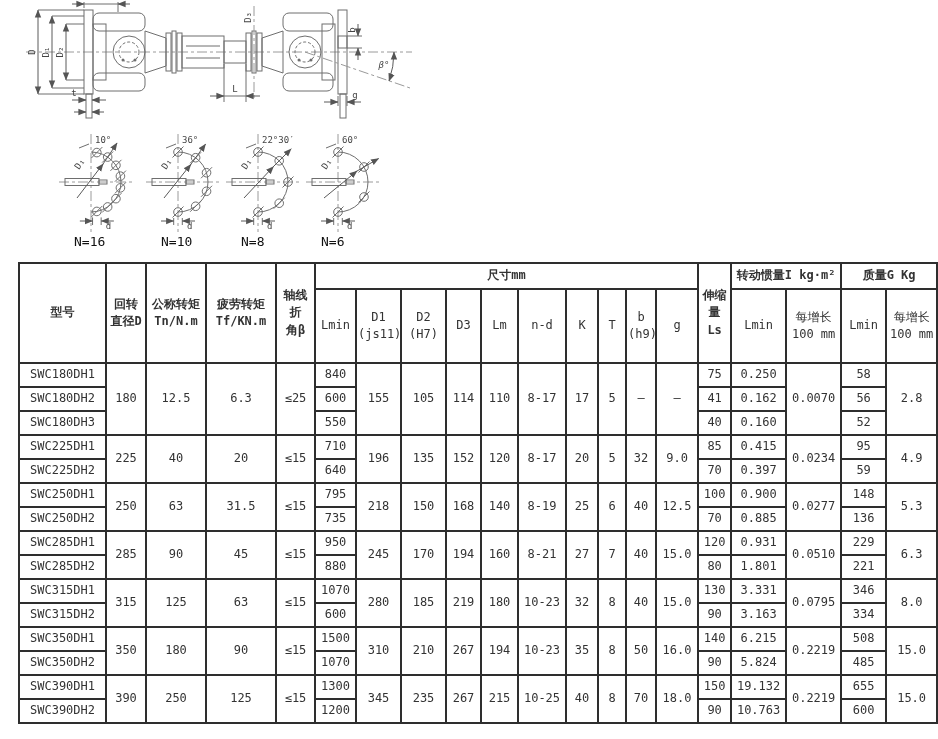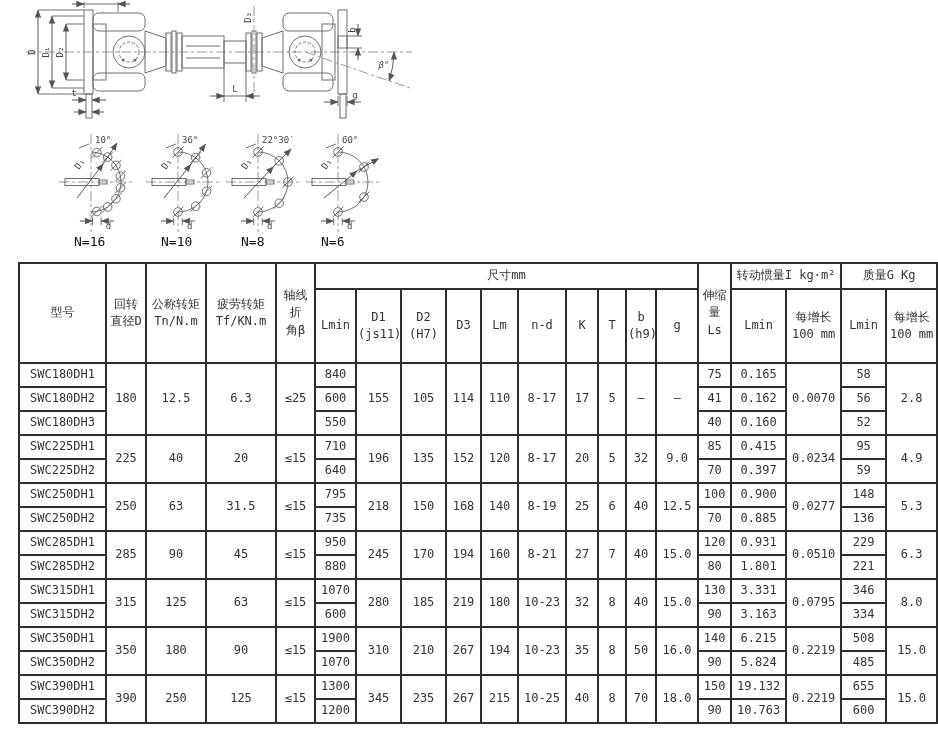--- a/index.html
+++ b/index.html
@@ -13,21 +13,21 @@
   .cl{stroke:#9a9a9a;fill:none;stroke-width:1;stroke-dasharray:10 3 3 3;}
   .lbl{font-family:"DejaVu Sans Mono",monospace;font-size:9px;fill:#444;stroke:none;}
   .beta{font-style:italic;}
   .nlbl{font-family:"DejaVu Sans Mono",monospace;font-size:13px;fill:#111;stroke:none;}
   
   .spec-table{position:absolute;left:18px;top:262px;width:918px;border-collapse:collapse;table-layout:fixed;}
   .spec-table th,.spec-table td{
     border:2px solid #2e2e2e;text-align:center;vertical-align:middle;
     font-family:"DejaVu Sans Mono","DejaVu Sans",monospace;font-size:12px;font-weight:normal;
     color:#333;white-space:pre-line;padding:0 1px;line-height:1.45;background:#fff;}
-  .spec-table thead tr.h1 th{height:24px;}
+  .spec-table thead tr.h1 th{height:24px;font-weight:bold;}
   .spec-table thead tr.h2 th{height:72px;}
   .spec-table tbody tr{height:24px;}
 </style>
 </head>
 <body>
 
 <div class="page">
 
   <svg class="drawing" width="420" height="258" viewBox="0 0 420 258">
     <defs>
@@ -350,21 +350,21 @@
           <td rowspan="3">155</td>
           <td rowspan="3">105</td>
           <td rowspan="3">114</td>
           <td rowspan="3">110</td>
           <td rowspan="3">8-17</td>
           <td rowspan="3">17</td>
           <td rowspan="3">5</td>
           <td rowspan="3">–</td>
           <td rowspan="3">–</td>
           <td>75</td>
-          <td>0.165</td>
+          <td>0.250</td>
           <td rowspan="3">0.0070</td>
           <td>58</td>
           <td rowspan="3">2.8</td>
         </tr>
         <tr>
           <td>SWC180DH2</td>
           <td>600</td>
           <td>41</td>
           <td>0.162</td>
           <td>56</td>
@@ -491,21 +491,21 @@
           <td>90</td>
           <td>3.163</td>
           <td>334</td>
         </tr>
         <tr>
           <td>SWC350DH1</td>
           <td rowspan="2">350</td>
           <td rowspan="2">180</td>
           <td rowspan="2">90</td>
           <td rowspan="2">≤15</td>
-          <td>1900</td>
+          <td>1500</td>
           <td rowspan="2">310</td>
           <td rowspan="2">210</td>
           <td rowspan="2">267</td>
           <td rowspan="2">194</td>
           <td rowspan="2">10-23</td>
           <td rowspan="2">35</td>
           <td rowspan="2">8</td>
           <td rowspan="2">50</td>
           <td rowspan="2">16.0</td>
           <td>140</td>

